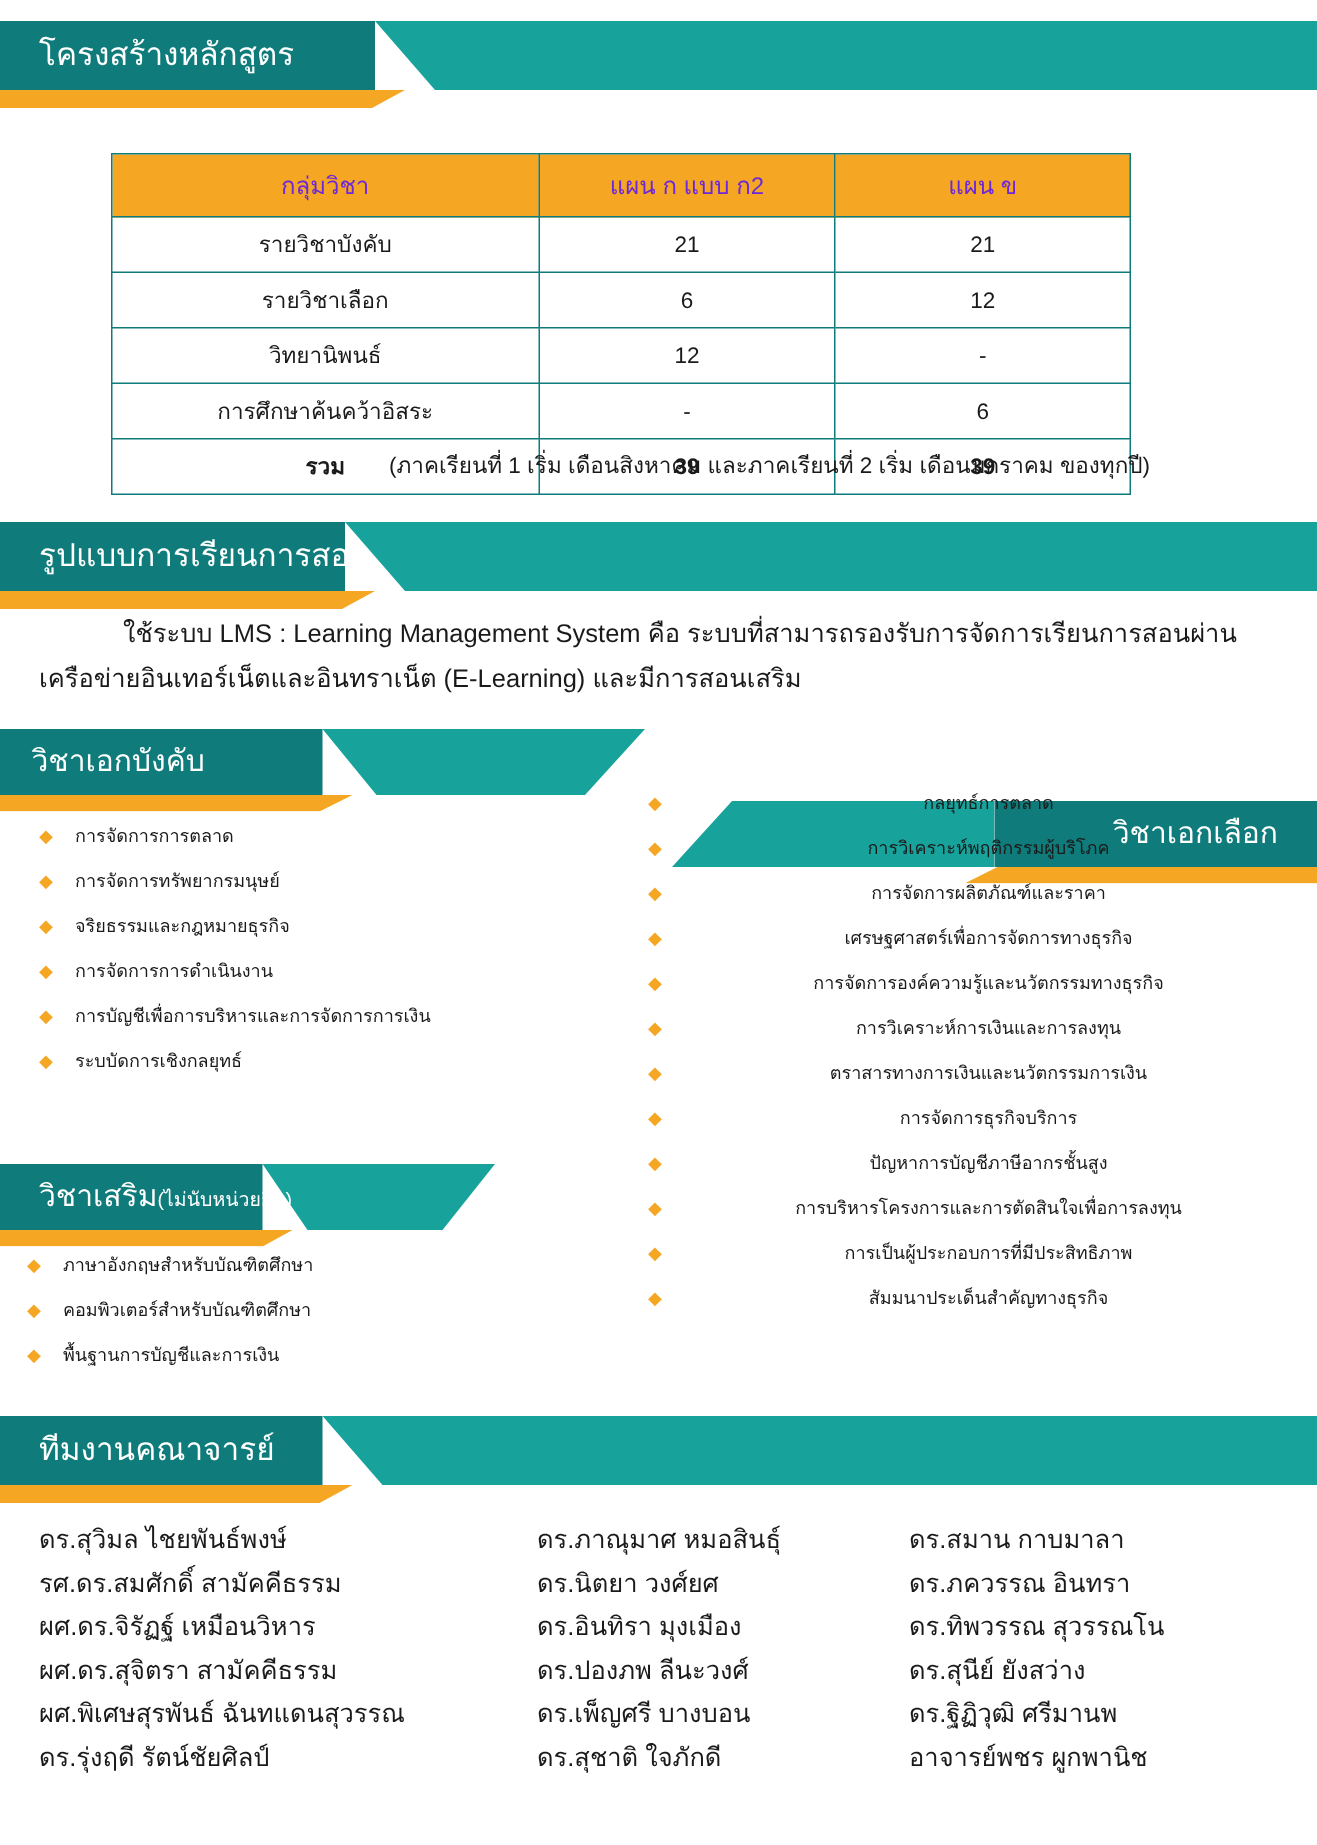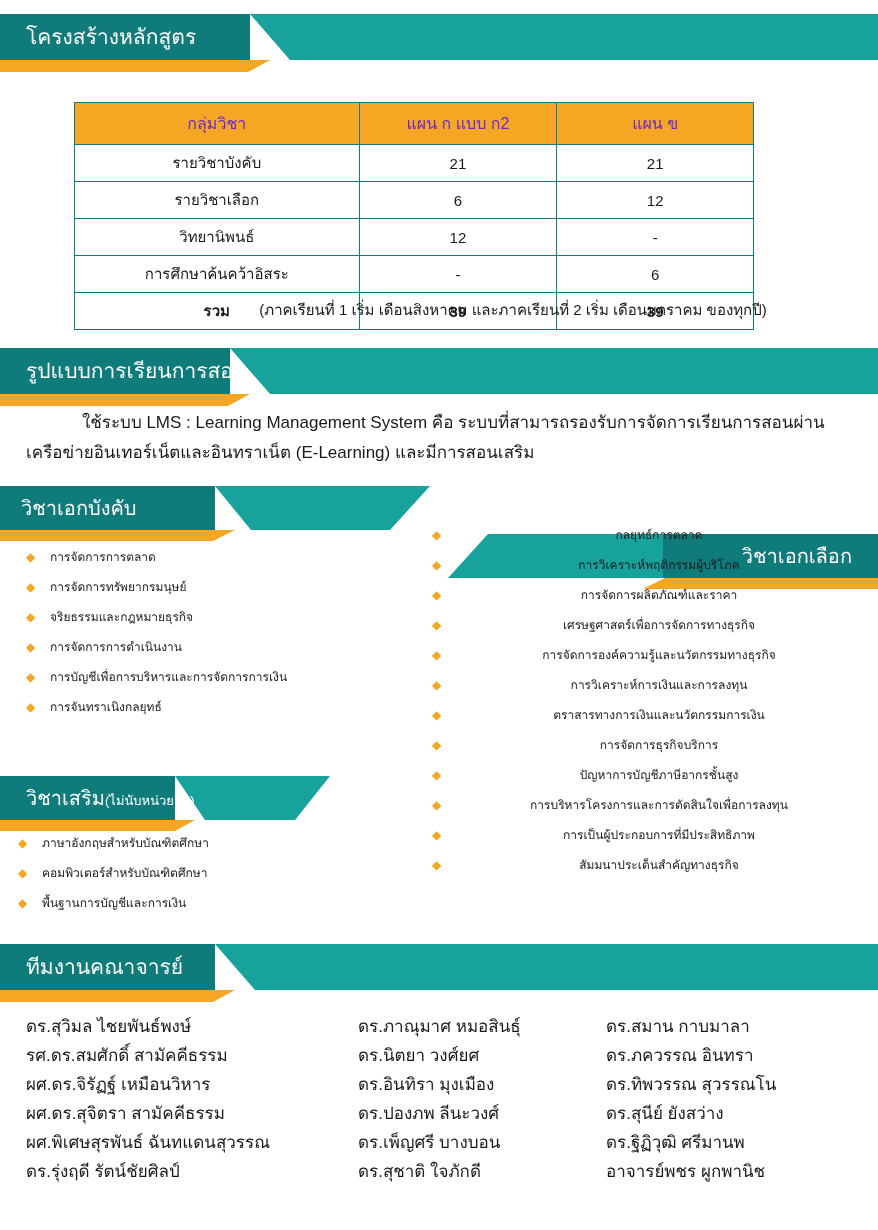--- a/index.html
+++ b/index.html
@@ -318,21 +318,21 @@
   <div class="hb-under"></div>
   <div class="hb-title">วิชาเอกเลือก</div>
 </div>
 
 <ul class="list" id="list-major-req">
   <li><span>การจัดการการตลาด</span></li>
   <li><span>การจัดการทรัพยากรมนุษย์</span></li>
   <li><span>จริยธรรมและกฎหมายธุรกิจ</span></li>
   <li><span>การจัดการการดำเนินงาน</span></li>
   <li><span>การบัญชีเพื่อการบริหารและการจัดการการเงิน</span></li>
-  <li><span>การจันทราเนิงกลยุทธ์</span></li>
+  <li><span>ระบบัดการเชิงกลยุทธ์</span></li>
 </ul>
 
 <ul class="list" id="list-major-elec">
   <li><span>กลยุทธ์การตลาด</span></li>
   <li><span>การวิเคราะห์พฤติกรรมผู้บริโภค</span></li>
   <li><span>การจัดการผลิตภัณฑ์และราคา</span></li>
   <li><span>เศรษฐศาสตร์เพื่อการจัดการทางธุรกิจ</span></li>
   <li><span>การจัดการองค์ความรู้และนวัตกรรมทางธุรกิจ</span></li>
   <li><span>การวิเคราะห์การเงินและการลงทุน</span></li>
   <li><span>ตราสารทางการเงินและนวัตกรรมการเงิน</span></li>

